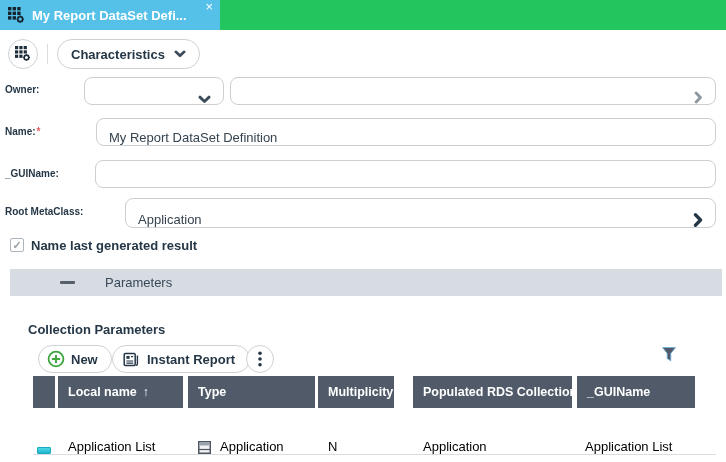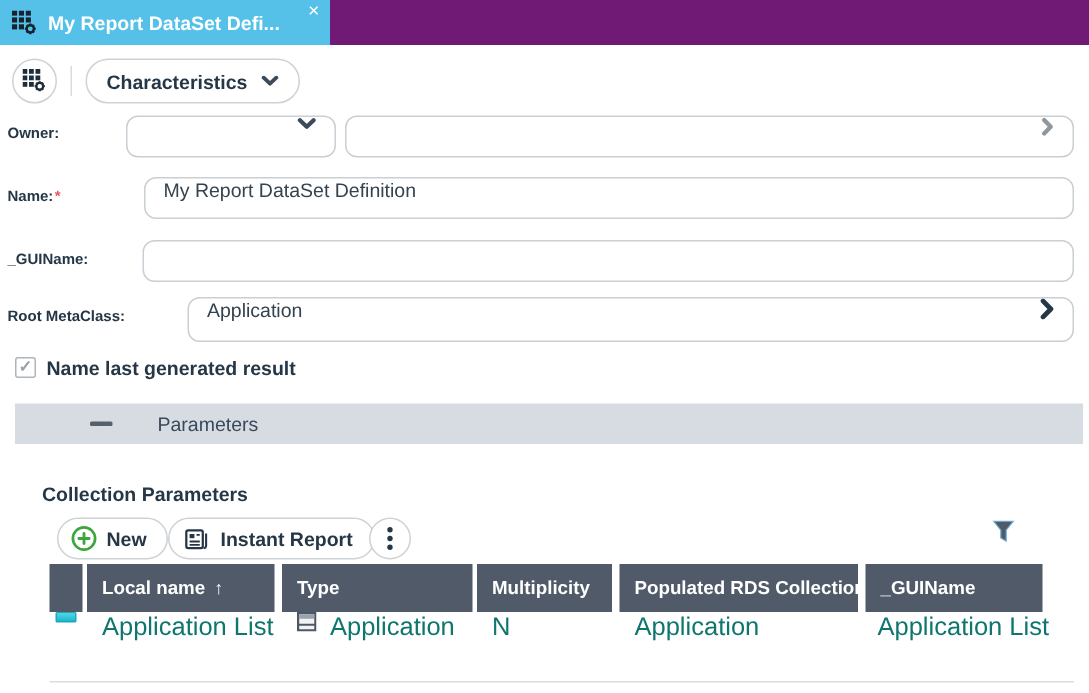--- a/index.html
+++ b/index.html
@@ -7,39 +7,39 @@
   body {
     font-family: "Liberation Sans", sans-serif;
     background:#ffffff;
     position:relative;
     overflow:hidden;
     color:#253746;
   }
   .stage { position:absolute; inset:0; }
 
   
-  .tabstrip { position:absolute; left:0; top:0; width:726px; height:30px; background:#701a75; }
+  .tabstrip { position:absolute; left:0; top:0; width:726px; height:30px; background:#22c55e; }
   .tab { position:absolute; left:0; top:0; width:220px; height:30px; background:#55C1E8;
          display:flex; align-items:center; padding-left:8px; }
   .tab-title { color:#fff; font-size:13px; font-weight:bold; margin-left:7px; white-space:nowrap; }
   .tab-close { position:absolute; right:7px; top:0px; color:#fff; font-size:13px; line-height:14px; cursor:pointer; }
 
   
   .icon-btn-round { position:absolute; left:8px; top:39px; width:30px; height:30px; border:1px solid #CDD2D6;
         border-radius:50%; background:#fff; display:flex; align-items:center; justify-content:center; color:#1E2D3A; }
   .toolbar-sep { position:absolute; left:47px; top:44px; width:1px; height:20px; background:#D9DCDE; }
   .pill { border:1px solid #CDD2D6; border-radius:15px; background:#fff; display:flex; align-items:center;
           font-size:13px; font-weight:bold; color:#253746; }
   .characteristics { position:absolute; left:57px; top:39px; height:30px; padding:0 13px; gap:9px;justify-content:center; }
 
   
   .flabel { position:absolute; font-size:10px; font-weight:bold; color:#253746; white-space:nowrap; }
   .req { color:#E4595C; margin-left:1px; }
   .field { position:absolute; height:28px; border:1px solid #C9CFD3; border-radius:8px; background:#fff;
-           display:flex; align-items:flex-start; padding:0 12px; font-size:13px; color:#34434F; }
+           display:flex; align-items:flex-end; padding:0 12px; font-size:13px; color:#34434F; }
   .field .spacer { flex:1; }
   .chev { display:flex; align-items:center; }
 
   
   .checkbox { position:absolute; left:10px; top:238px; width:14px; height:14px; border:1px solid #AEB5BC;
               border-radius:2px; background:#fff; color:#9AA1A8; font-size:11px; line-height:12px;
               text-align:center; font-weight:bold; }
   .checkbox-label { position:absolute; left:31px; top:238px; font-size:13px; font-weight:bold; color:#253746; }
 
   
@@ -53,21 +53,21 @@
   .btn-new { position:absolute; left:38px; top:345px; height:28px; padding:0 13px 0 8px; gap:6px; border-radius:14px; }
   .btn-instant { position:absolute; left:112px; top:345px; height:28px; padding:0 14px 0 10px; gap:7px; border-radius:14px; }
   .btn-kebab { position:absolute; left:246px; top:345px; width:28px; height:28px; border:1px solid #CDD2D6;
                border-radius:50%; background:#fff; display:flex; align-items:center; justify-content:center; }
   .filter-wrap { position:absolute; left:661px; top:346px; width:16px; height:17px; }
 
   
   .th { position:absolute; top:376px; height:32px; background:#505A69; color:#fff; display:flex; align-items:center;
         padding-left:10px; font-size:12.5px; font-weight:bold; white-space:nowrap; overflow:hidden; }
   .sort-arrow { margin-left:6px; font-size:12px; }
-  .td { position:absolute; top:408px; height:46px; display:flex; align-items:flex-start; font-size:17px; color:#0f766e;
+  .td { position:absolute; top:408px; height:46px; display:flex; align-items:flex-end; font-size:13px; color:#000000;
         white-space:nowrap; gap:9px; }
   .row-border { position:absolute; left:33px; top:454px; width:683px; height:1px; background:#DADDE0; }
   .teal-chip { width:14px; height:7px; border-radius:1px; background:linear-gradient(#4FD6E3,#1FB7CE);
                border:1px solid #17AAC1; }
   svg { display:block; }
 </style>
 </head>
 <body>
 
 <div class="stage">
@@ -220,21 +220,21 @@
   </div>
 
   <div class="th" style="left:33px; width:22px;"></div>
   <div class="th" style="left:58px; width:125px;">
     <span>Local name</span>
     <span class="sort-arrow">↑</span>
   </div>
   <div class="th" style="left:188px; width:127px;">
     <span>Type</span>
   </div>
-  <div class="th" style="left:318px; width:90px;">
+  <div class="th" style="left:318px; width:76px;">
     <span>Multiplicity</span>
   </div>
   <div class="th" style="left:413px; width:159px;">
     <span>Populated RDS Collection</span>
   </div>
   <div class="th" style="left:577px; width:118px;text-align:center;">
     <span>_GUIName</span>
   </div>
 
   <div class="td" style="left:37px;">

